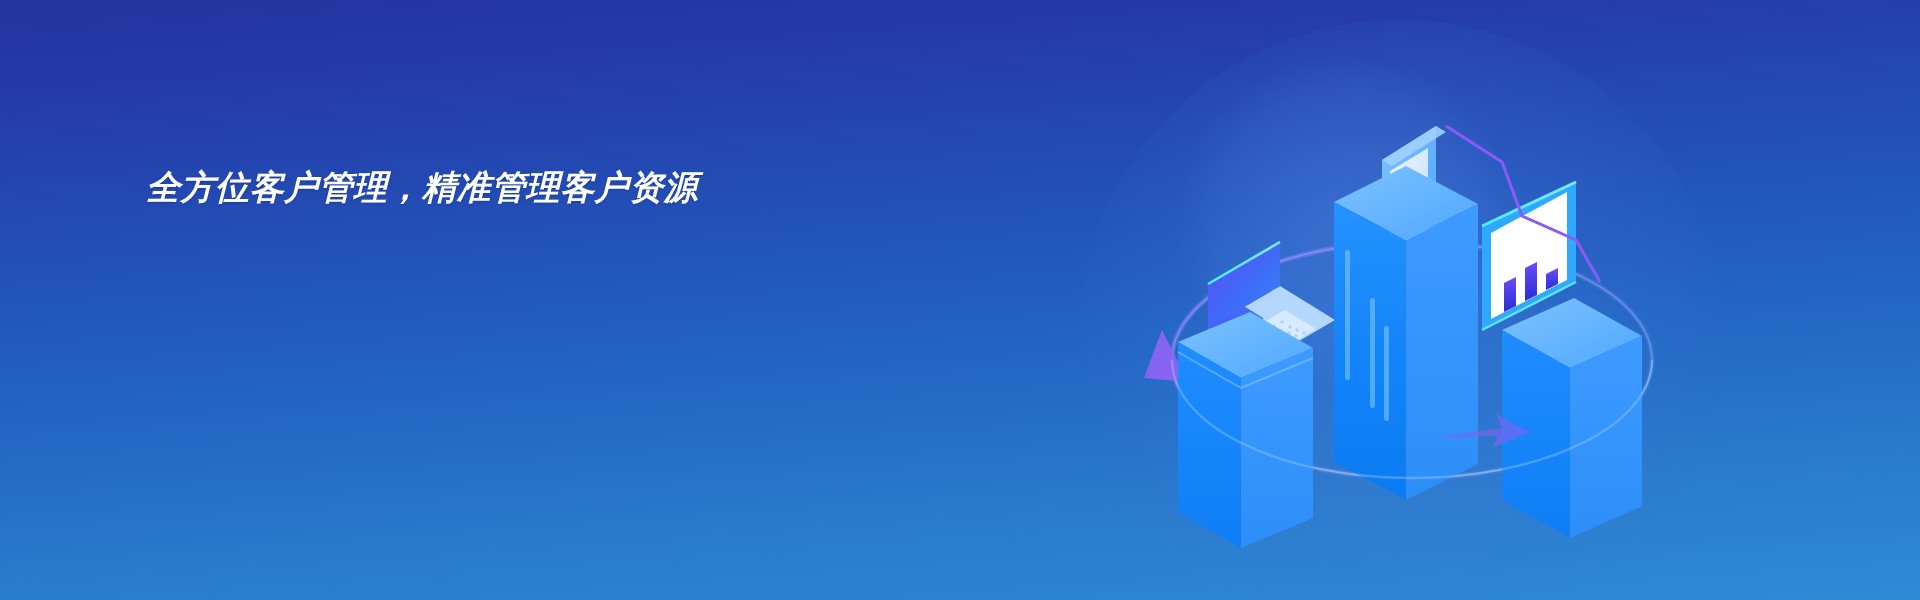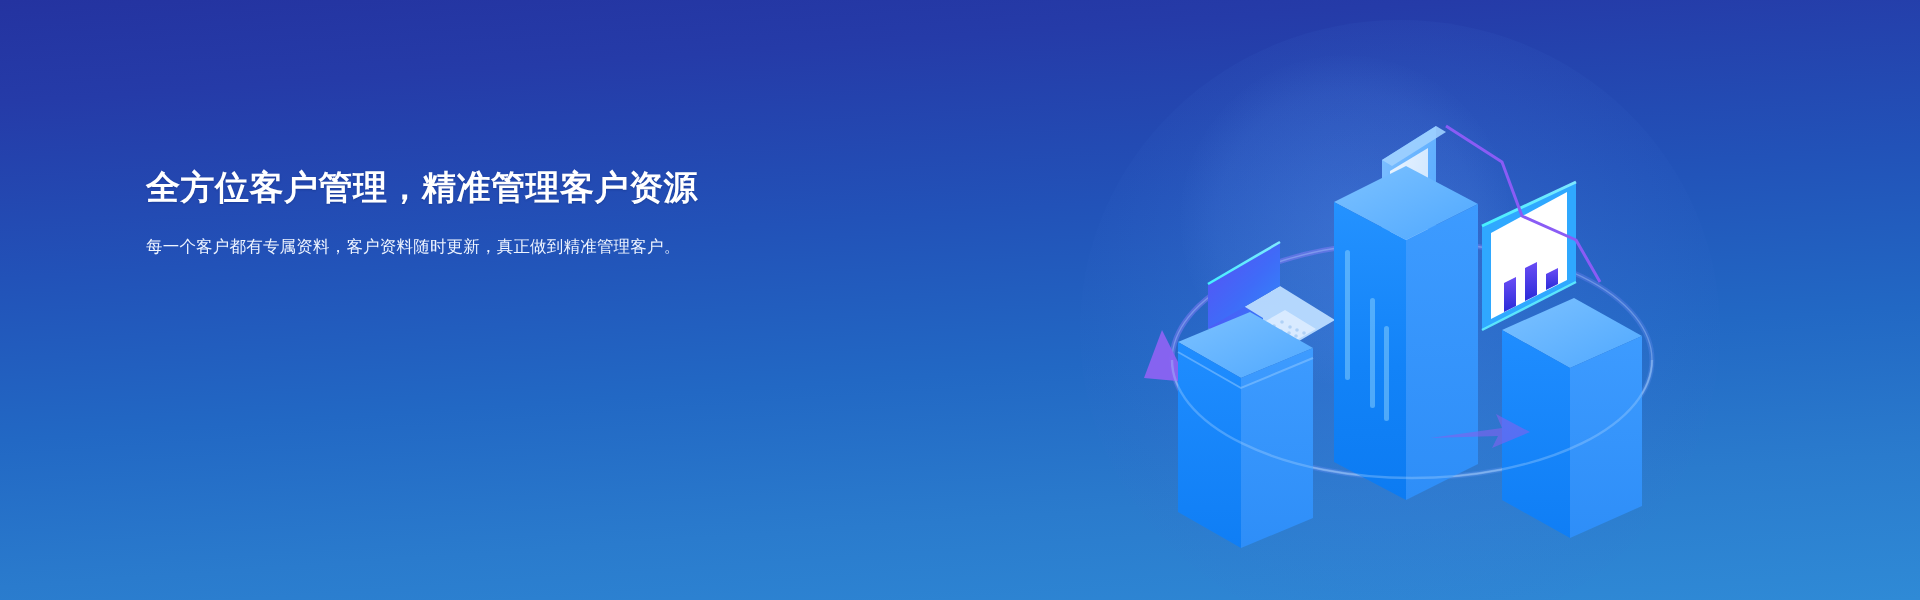--- a/index.html
+++ b/index.html
@@ -62,20 +62,21 @@
     width: 640px;
   }
   .headline {
     margin: 0;
     font-size: 34px;
     line-height: 1.26;
     font-weight: bold;
     color: #ffffff;
     letter-spacing: 0.5px;
     text-shadow: 0 1px 2px rgba(10,30,90,0.28);
+    font-style: italic;
   }
   .subline {
     margin: 24px 0 0 0;
     width: 590px;
     font-size: 16.5px;
     line-height: 1.62;
     color: #eef4ff;
     letter-spacing: 0.2px;
   }
   .cta {
@@ -110,21 +111,20 @@
 <body>
 
 <div class="banner">
 
   <div class="bg-glow"></div>
   <div class="bg-glow2"></div>
 
   <div class="copy">
     <h1 class="headline">全方位客户管理，精准管理客户资源</h1>
 
-    <p class="subline">每一个客户都有专属资料，客户资料随时更新，真正做到精准管理客户。</p>
 
   </div>
 
   <div class="art">
     <svg viewBox="0 0 560 560" xmlns="http://www.w3.org/2000/svg">
       <defs>
         <linearGradient id="gPillarFront" x1="0" y1="0" x2="0" y2="1">
           <stop offset="0%" stop-color="#1f8dff"></stop>
           <stop offset="100%" stop-color="#0f7ef5"></stop>
         </linearGradient>

